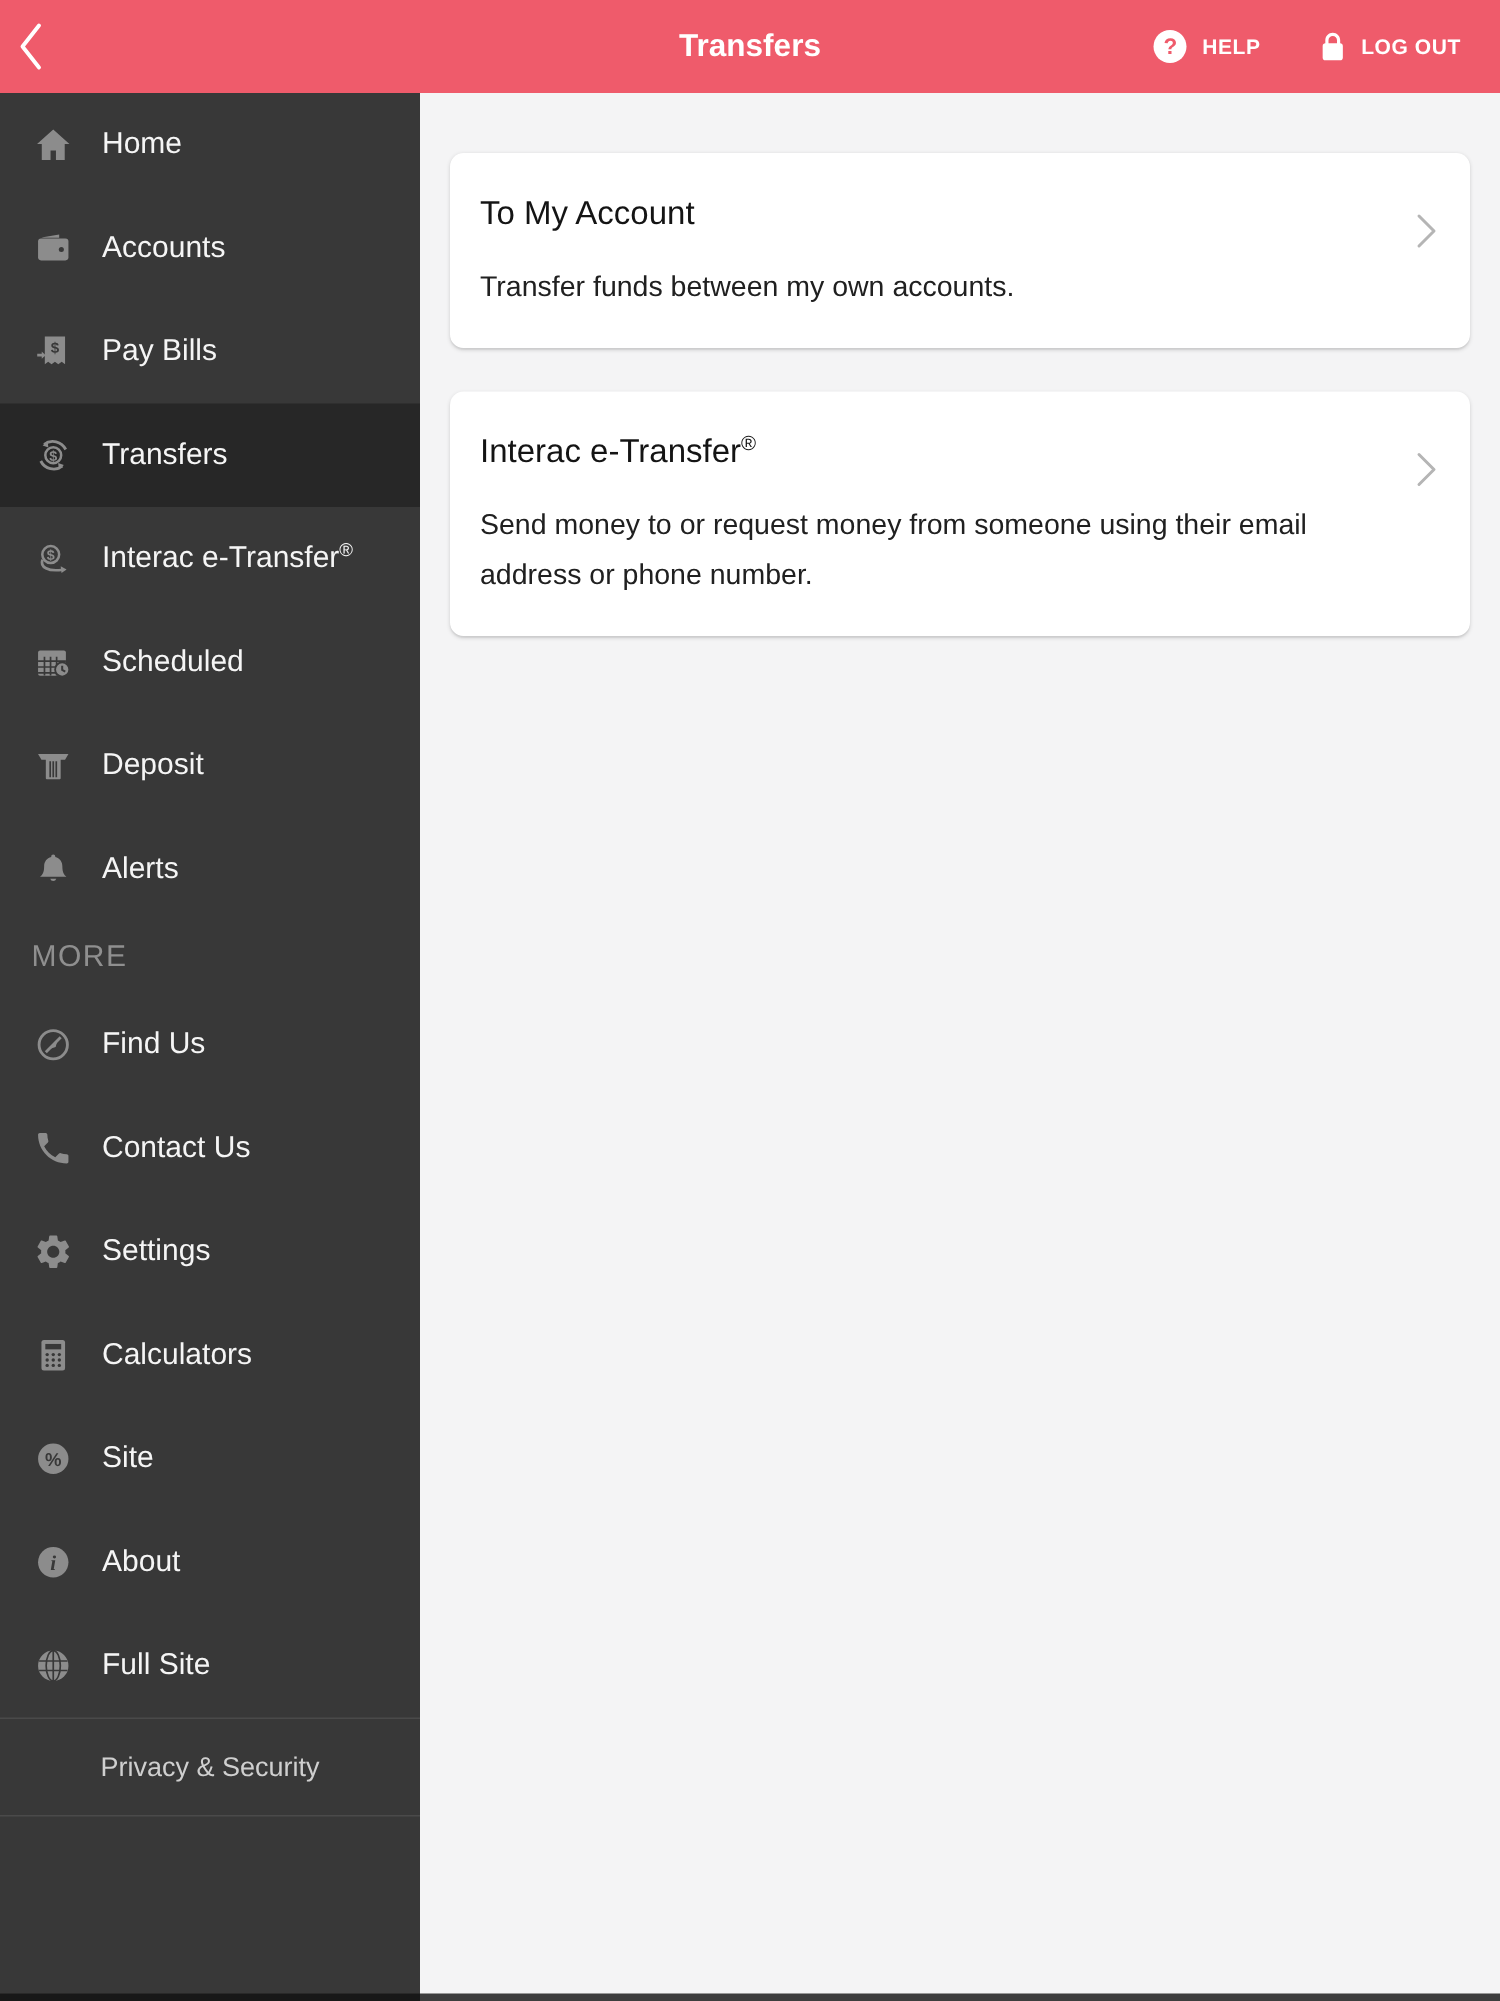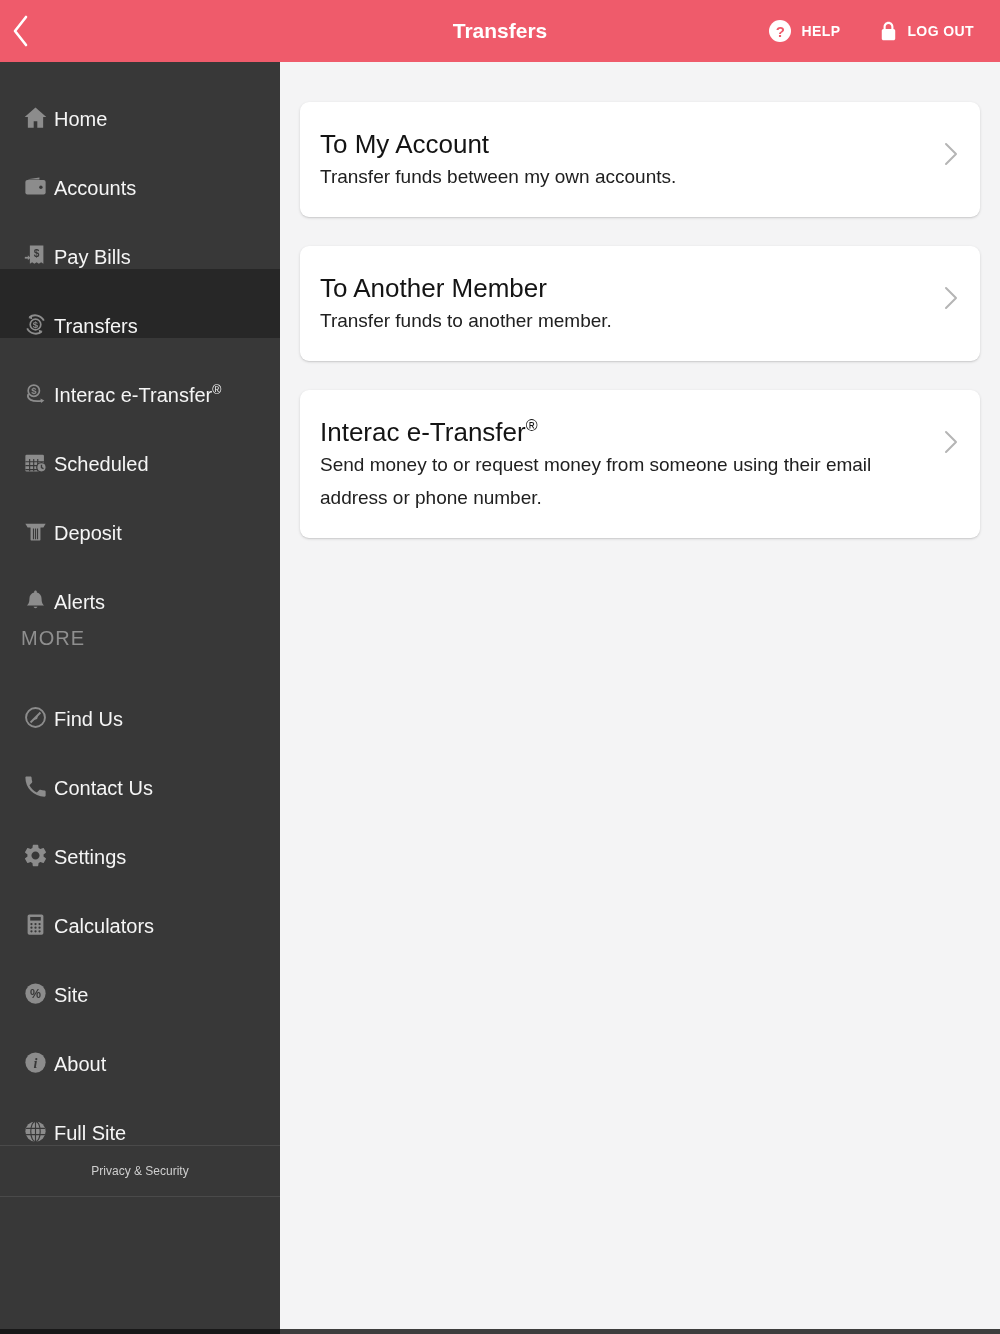--- a/index.html
+++ b/index.html
@@ -39,34 +39,34 @@
     color:#ef5b6b; font-size:15px; font-weight:bold;
     display:flex; align-items:center; justify-content:center;
   }
 
   
   .sidebar {
     position:absolute; top:62px; left:0; width:280px; bottom:0;
     background:#383838; z-index:5;
   }
   .side-item {
-    height:69px; display:flex; align-items:flex-end; gap:5px;
+    height:69px; display:flex; align-items:center; gap:19px;
     padding-left:21px; cursor:pointer; color:#f5f5f5; font-size:20px;
   }
   .side-item.selected { background:#272727; }
   .side-item .ic { width:28px; height:28px; flex:0 0 28px; display:flex; align-items:center; justify-content:center; }
   .side-item .ic svg { width:27px; height:27px; }
   .section-label {
     height:48px; line-height:48px; padding-left:21px;
     color:#8f8f8f; font-size:20px; letter-spacing:1px;
   }
   .side-footer {
-    height:52px; display:flex; align-items:center; justify-content:center;
+    height:66px; display:flex; align-items:center; justify-content:center;
     border-top:1px solid #4a4a4a; border-bottom:1px solid #4a4a4a;
-    color:#cfcfcf; font-size:12px; cursor:pointer;
+    color:#cfcfcf; font-size:18px; cursor:pointer;
   }
   .italic { }
   sup.reg { font-size:62%; vertical-align:super; line-height:0; }
 
   
   .bottom-strip {
     position:absolute; bottom:0; left:0; width:1000px; height:5px;
     background:#3d3d3d; z-index:20;
   }
   .bottom-strip .left-seg { position:absolute; left:0; top:0; width:280px; height:5px; background:#181818; }
@@ -74,22 +74,22 @@
   
   .main {
     position:absolute; top:62px; left:280px; right:0; bottom:0;
     background:#f4f4f5; padding:40px 20px 0 20px;
   }
   .card {
     position:relative; background:#fff; border-radius:9px;
     box-shadow:0 1px 3px rgba(0,0,0,0.14), 0 1px 1px rgba(0,0,0,0.06);
     padding:27px 60px 24px 20px; margin-bottom:29px; cursor:pointer;
   }
-  .card-title { font-size:26px; color:#141414; font-weight:normal; }
-  .card-desc { font-size:19px; color:#202020; line-height:33px; }
+  .card-title { font-size:22px; color:#141414; font-weight:normal; }
+  .card-desc { font-size:19px; color:#202020; margin-top:20px; line-height:33px; }
   .card-chevron { position:absolute; right:22px; top:40px; }
 
   svg { display:block; }
   .icon-fill { fill:#8c8c8c; }
 </style>
 </head>
 <body>
 
 <div class="header">
   <button class="back-btn">
@@ -305,29 +305,20 @@
   <div class="card">
     <div class="card-title">To My Account</div>
     <div class="card-desc">Transfer funds between my own accounts.</div>
     <span class="card-chevron">
       <svg width="14" height="24" viewBox="0 0 14 24" fill="none" stroke="#b5b5b5" stroke-width="2" stroke-linecap="round" stroke-linejoin="round">
           <polyline points="2,2 12,12 2,22"></polyline>
         </svg>
     </span>
   </div>
 
-  <div class="card">
-    <div class="card-title">To Another Member</div>
-    <div class="card-desc">Transfer funds to another member.</div>
-    <span class="card-chevron">
-      <svg width="14" height="24" viewBox="0 0 14 24" fill="none" stroke="#b5b5b5" stroke-width="2" stroke-linecap="round" stroke-linejoin="round">
-          <polyline points="2,2 12,12 2,22"></polyline>
-        </svg>
-    </span>
-  </div>
 
   <div class="card">
     <div class="card-title"><span class="italic">Interac</span><span> e-Transfer</span><sup class="reg">®</sup></div>
     <div class="card-desc">Send money to or request money from someone using their email address or phone number.</div>
     <span class="card-chevron">
       <svg width="14" height="24" viewBox="0 0 14 24" fill="none" stroke="#b5b5b5" stroke-width="2" stroke-linecap="round" stroke-linejoin="round">
           <polyline points="2,2 12,12 2,22"></polyline>
         </svg>
     </span>
   </div>

